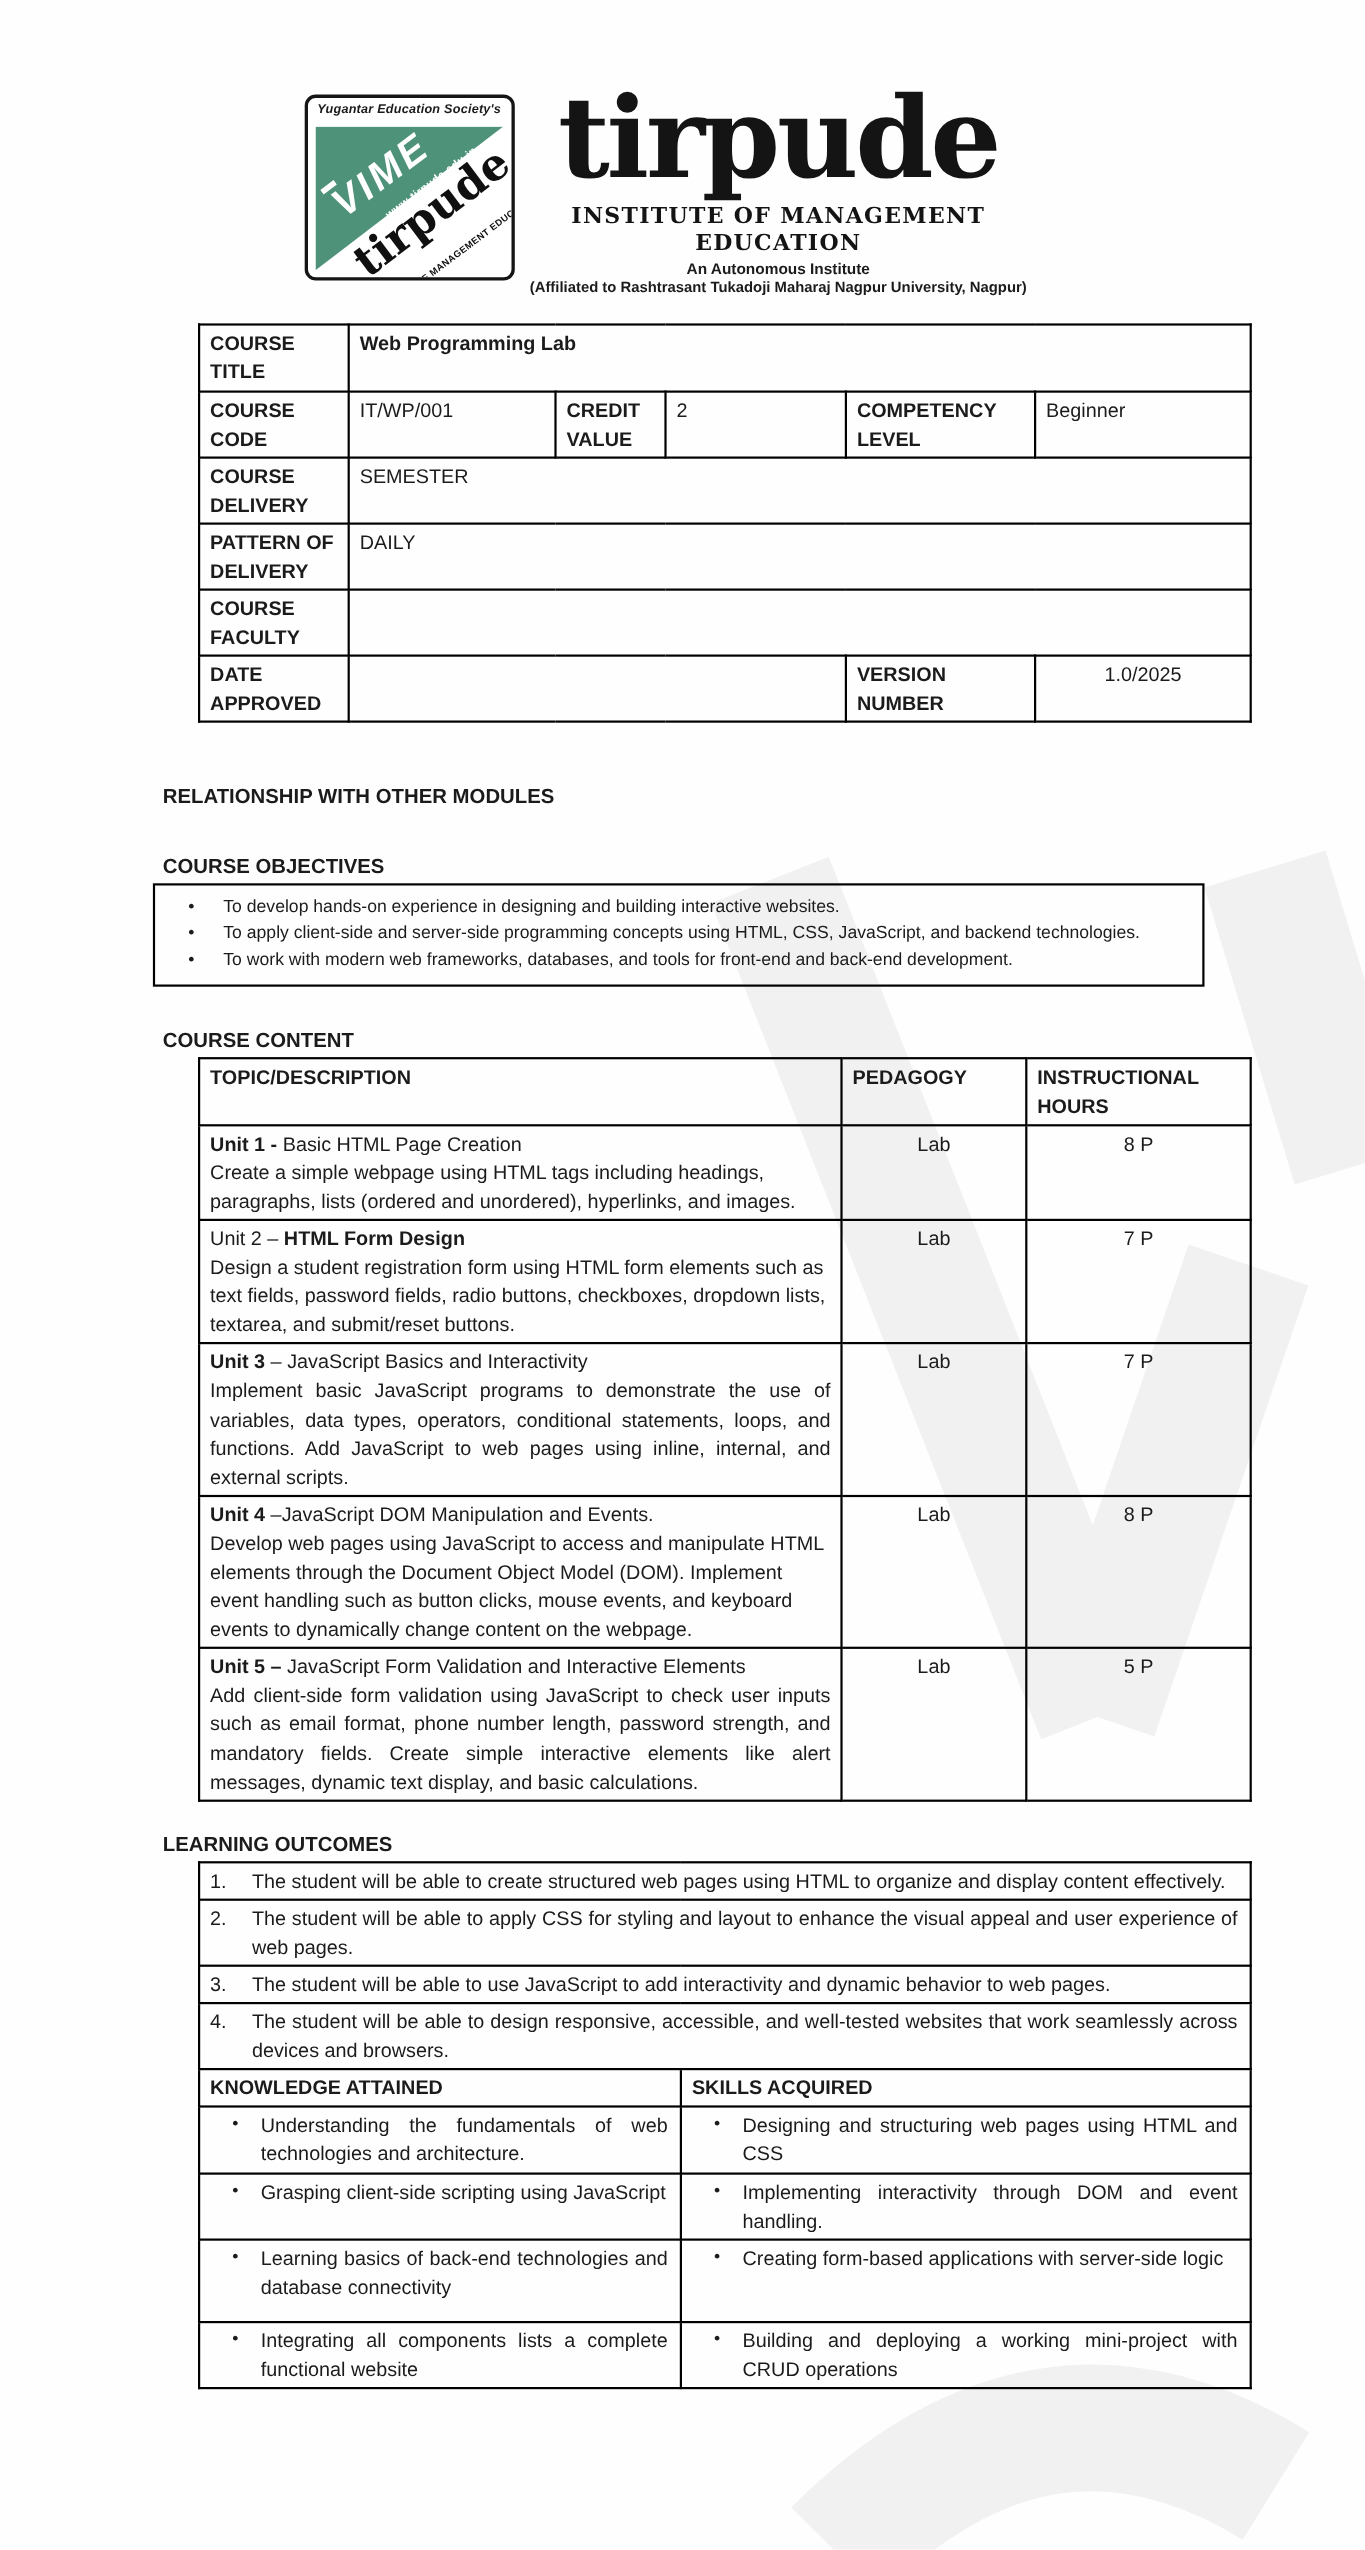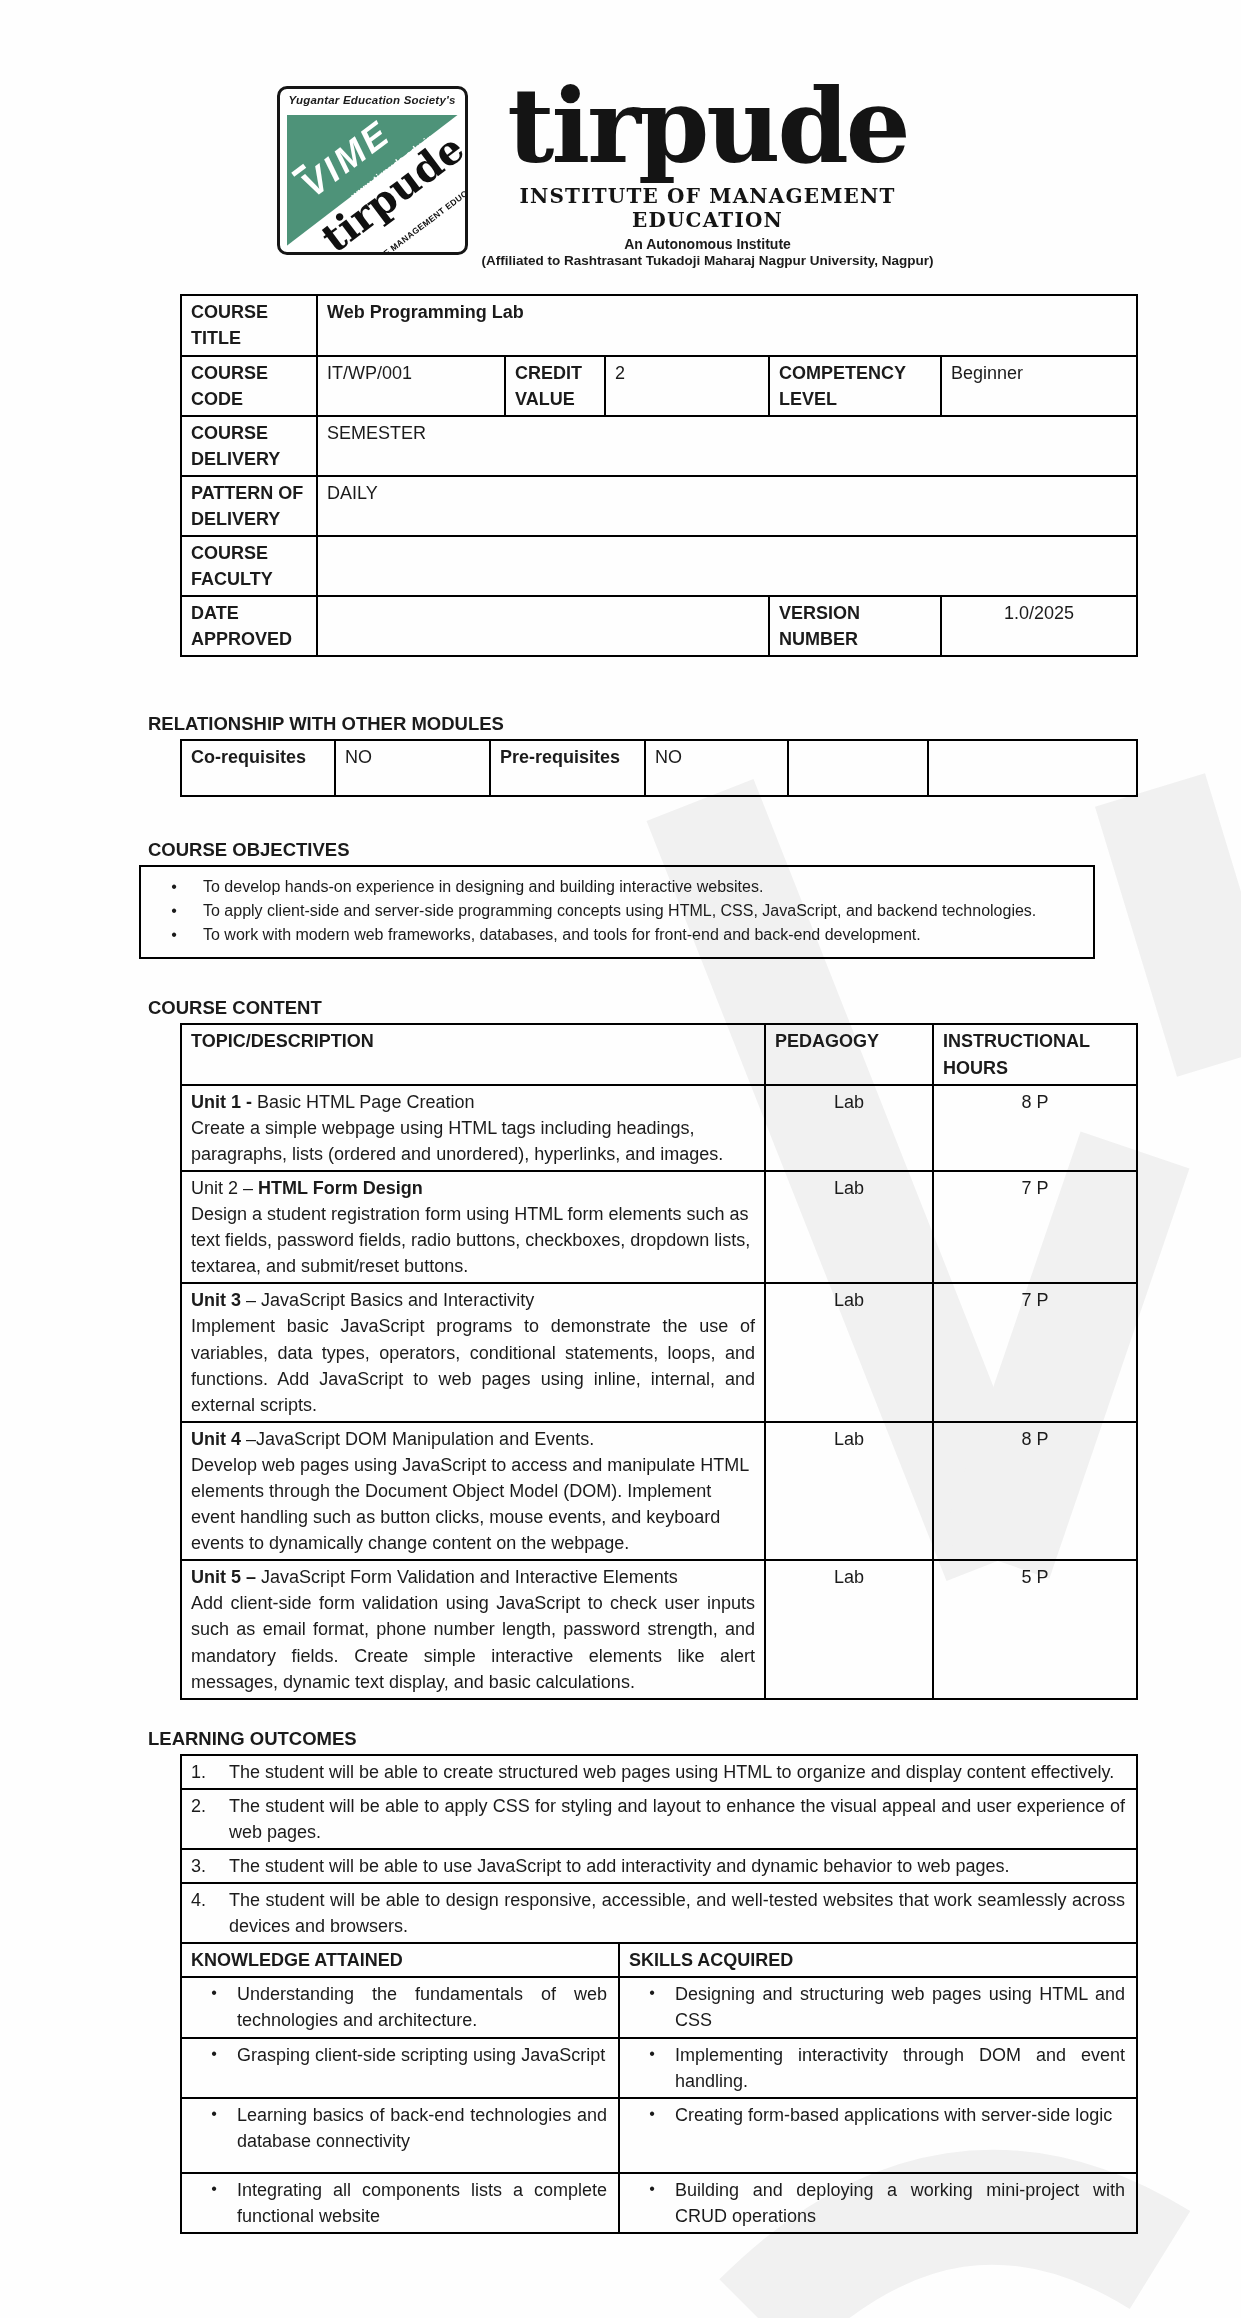--- a/index.html
+++ b/index.html
@@ -143,40 +143,20 @@
       <tr style="height:58px;">
         <td class="lbl">DATE APPROVED</td>
         <td colspan="3"></td>
         <td class="lbl">VERSION NUMBER</td>
         <td style="text-align:center;">1.0/2025</td>
       </tr>
     </tbody>
       </table>
 
     <div class="sec-head mt2">RELATIONSHIP WITH OTHER MODULES</div>
-    <table>
-      <colgroup>
-          <col style="width:154px">
-          <col style="width:155px">
-          <col style="width:155px">
-          <col style="width:143px">
-          <col style="width:140px">
-          <col style="width:209px">
-        </colgroup>
-      <tbody>
-          <tr style="height:56px;">
-        <td class="lbl">Co-requisites</td>
-        <td>NO</td>
-        <td class="lbl">Pre-requisites</td>
-        <td>NO</td>
-        <td></td>
-        <td></td>
-      </tr>
-    </tbody>
-      </table>
 
     <div class="sec-head mt3">COURSE OBJECTIVES</div>
     <div class="obj-box">
       <div class="obj">
         <span class="blt">•</span>
         <span>To develop hands-on experience in designing and building interactive websites.</span>
       </div>
       <div class="obj">
         <span class="blt">•</span>
         <span>To apply client-side and server-side programming concepts using HTML, CSS, JavaScript, and backend technologies.</span>

